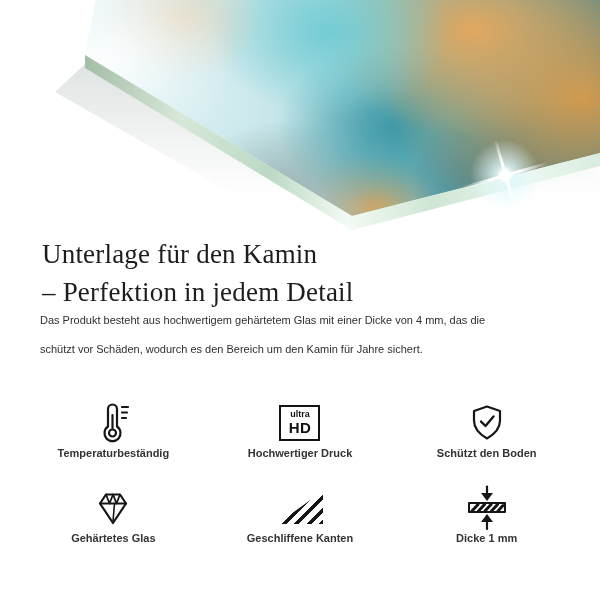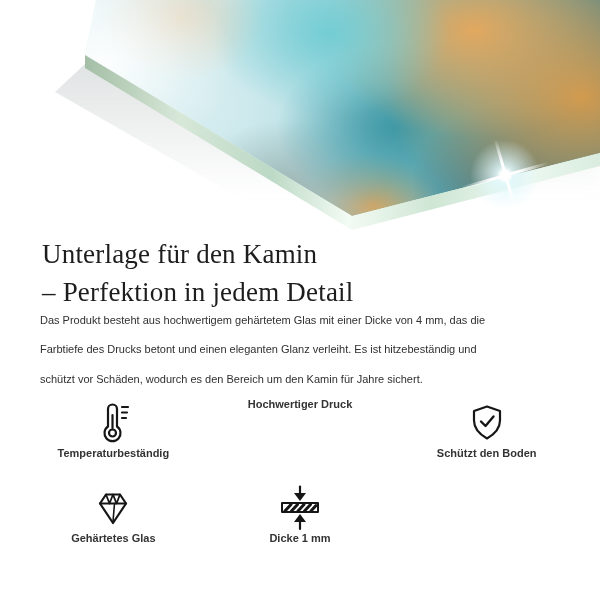--- a/index.html
+++ b/index.html
@@ -89,39 +89,44 @@
   <div class="sparkle"></div>
 </div>
 
 <h1 class="page-title">
   <span>Unterlage für den Kamin</span>
   <span>– Perfektion in jedem Detail</span>
 </h1>
 
 <p class="description">
   <span>Das Produkt besteht aus hochwertigem gehärtetem Glas mit einer Dicke von 4 mm, das die</span>
-  <span>Farbtiefe des Drucks betont und einen eleganten Glanz verleiht. Es ist hitzebeständig und</span>
   <span>schützt vor Schäden, wodurch es den Bereich um den Kamin für Jahre sichert.</span>
 </p>
 
 <div class="features">
 
   <div class="feature">
     <div class="icon-box">
       <svg class="icon" width="38" height="44" viewBox="0 0 38 44">
         <path d="M14,25.5 V8 a4.5,4.5 0 0 1 9,0 V25.5 a8,8 0 1 1 -9,0 Z"></path>
         <circle cx="18.5" cy="32" r="3.5"></circle>
         <path d="M18.5,14 V27"></path>
         <path d="M28,6 h6 M28,11.5 h5 M28,17 h4"></path>
       </svg>
     </div>
     <span class="feature-label">Temperaturbeständig</span>
   </div>
 
   <div class="feature">
+    <div class="icon-box">
+      <div class="uhd-box">
+        <span class="uhd-top">ultra</span>
+        <span class="uhd-bottom">HD</span>
+      </div>
+    </div>
     <span class="feature-label">Hochwertiger Druck</span>
   </div>
 
   <div class="feature">
     <div class="icon-box">
       <svg class="icon" width="36" height="38" viewBox="0 0 36 38">
         <path d="M18,2.5 L31,7 V16.5 C31,25.5 25,30.5 18,34.5 C11,30.5 5,25.5 5,16.5 V7 Z"></path>
         <path d="M12,17.5 L16.5,22 L24.5,12.5" stroke-width="2.4"></path>
       </svg>
     </div>
@@ -133,20 +138,26 @@
       <svg class="icon" width="42" height="38" viewBox="0 0 42 38">
         <path d="M8,14.5 L14,5.5 H28 L34,14.5 L21,34 Z"></path>
         <path d="M8,14.5 H34"></path>
         <path d="M14,5.5 L17.5,14.5 L21,5.5 L24.5,14.5 L28,5.5" stroke-width="1.8"></path>
         <path d="M22.5,14.5 L21,32.5" stroke-width="1.6"></path>
       </svg>
     </div>
     <span class="feature-label">Gehärtetes Glas</span>
   </div>
 
+  <div class="feature">
+    <div class="icon-box">
+      <div class="stripes"></div>
+    </div>
+    <span class="feature-label">Geschliffene Kanten</span>
+  </div>
 
   <div class="feature">
     <div class="icon-box">
       <svg class="icon" width="44" height="46" viewBox="0 0 44 46">
         <path d="M22,1.5 V8"></path>
         <polygon points="16,8 28,8 22,16" fill="#161616" stroke="none"></polygon>
         <rect x="4" y="18" width="36" height="9" fill="#ffffff" stroke="#161616" stroke-width="2"></rect>
         <g stroke-width="3">
           <path d="M7,26 L13,19.5"></path>
           <path d="M13.5,26 L19.5,19.5"></path>

